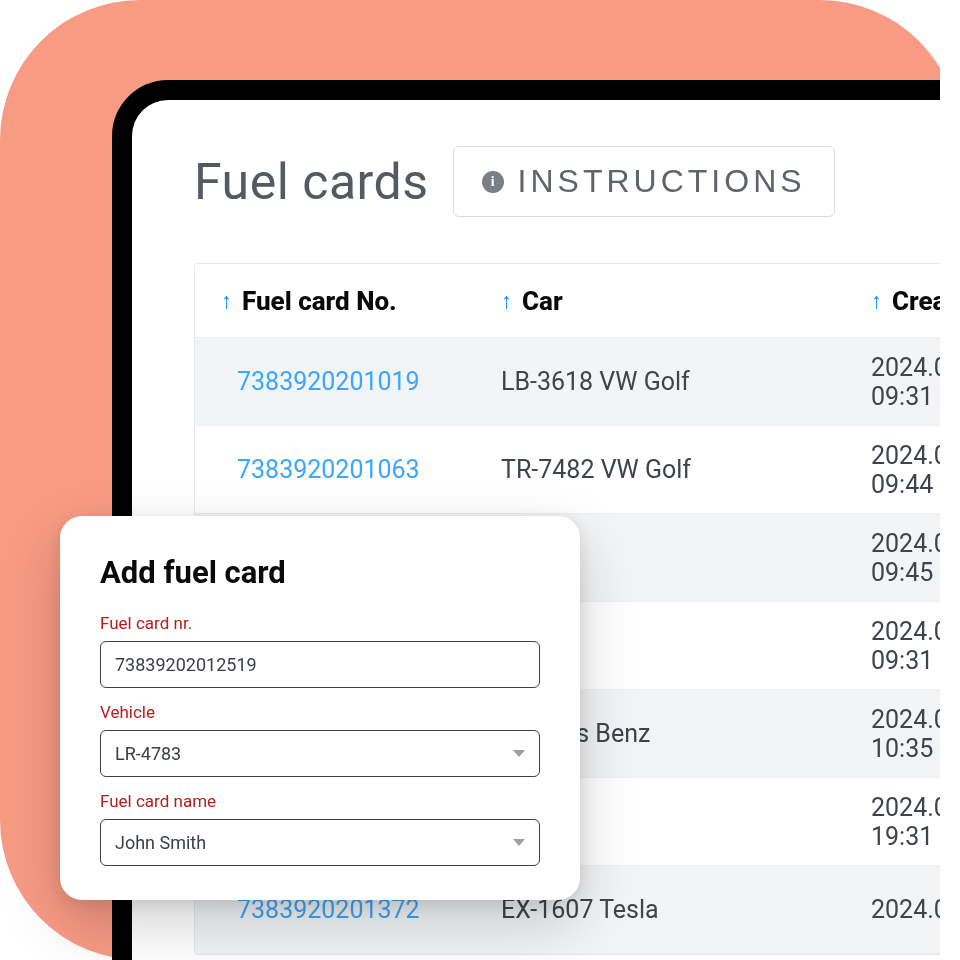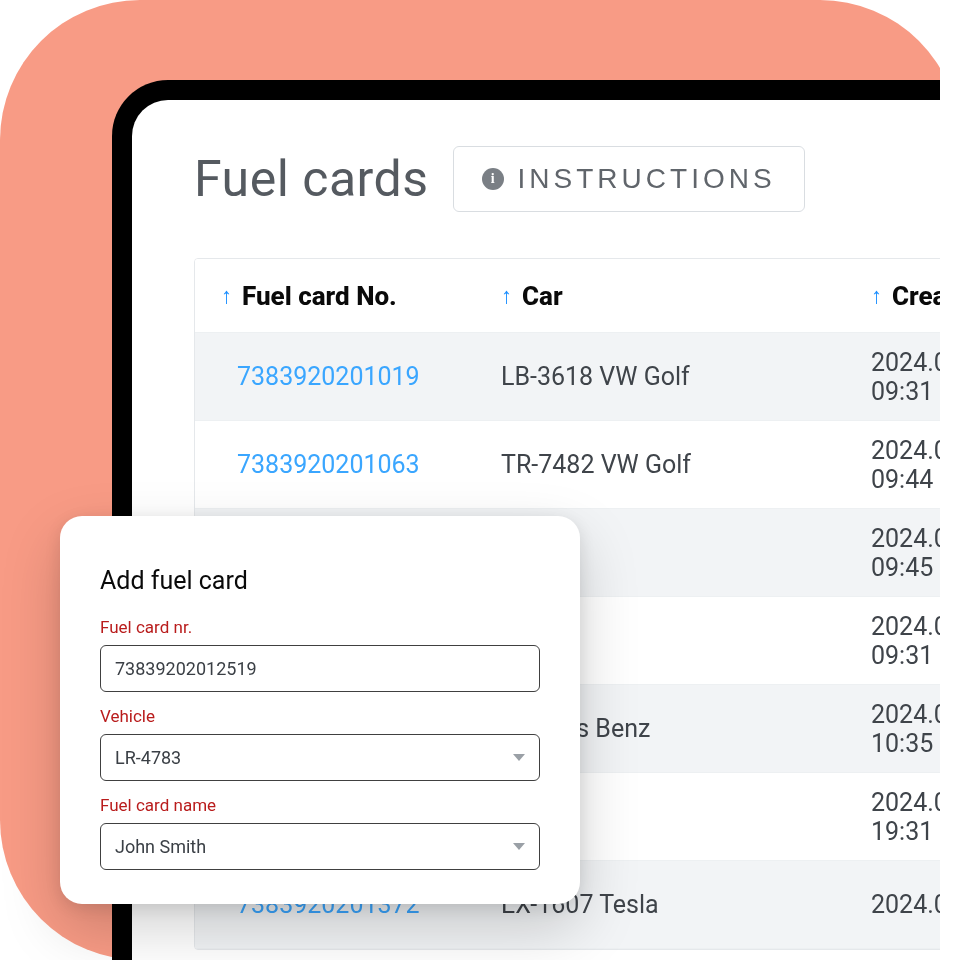--- a/index.html
+++ b/index.html
@@ -52,21 +52,21 @@
   .info-icon {
     width: 22px; height: 22px;
     border-radius: 50%;
     background: #7a7f85;
     color: #fff;
     display: flex; align-items: center; justify-content: center;
     font-size: 14px; font-weight: 700;
     font-family: Georgia, serif;
   }
   .instructions-label {
-    font-size: 28px;
+    font-size: 32px;
     font-weight: 500;
     color: #60656b;
     letter-spacing: 4px;
   }
   .table {
     border: 1px solid #e5e8eb;
     border-radius: 4px;
     overflow: hidden;
   }
   .row {
@@ -101,25 +101,24 @@
   .modal {
     position: absolute;
     left: 60px; top: 516px;
     width: 520px;
     background: #fff;
     border-radius: 22px;
     box-shadow: 0 24px 60px rgba(0,0,0,0.18), 0 4px 16px rgba(0,0,0,0.10);
     padding: 38px 40px 34px 40px;
   }
   .modal-title {
-    font-size: 25px;
-    font-weight: 400;
+    font-size: 31px;
+    font-weight: 700;
     color: #0a0a0a;
     margin-bottom: 22px;
-    margin-top: 12px;
   }
   .field { margin-bottom: 14px; }
   .field-label {
     font-size: 17px;
     color: #b91c1c;
     margin-bottom: 8px;
   }
   .control {
     width: 100%;
     border: 1px solid #404040;

